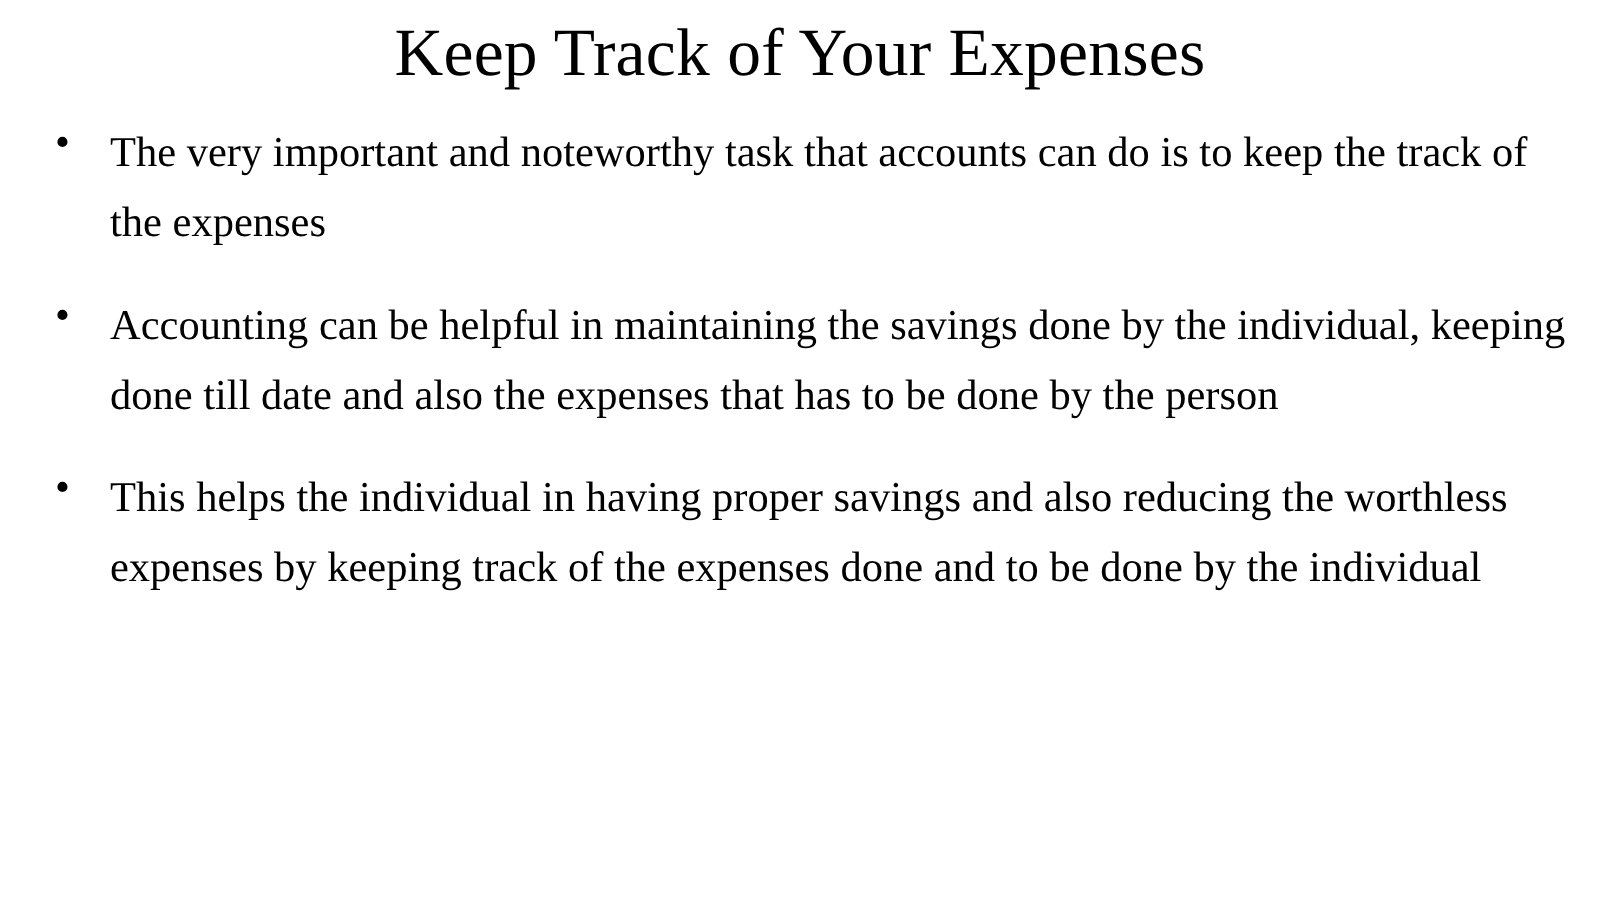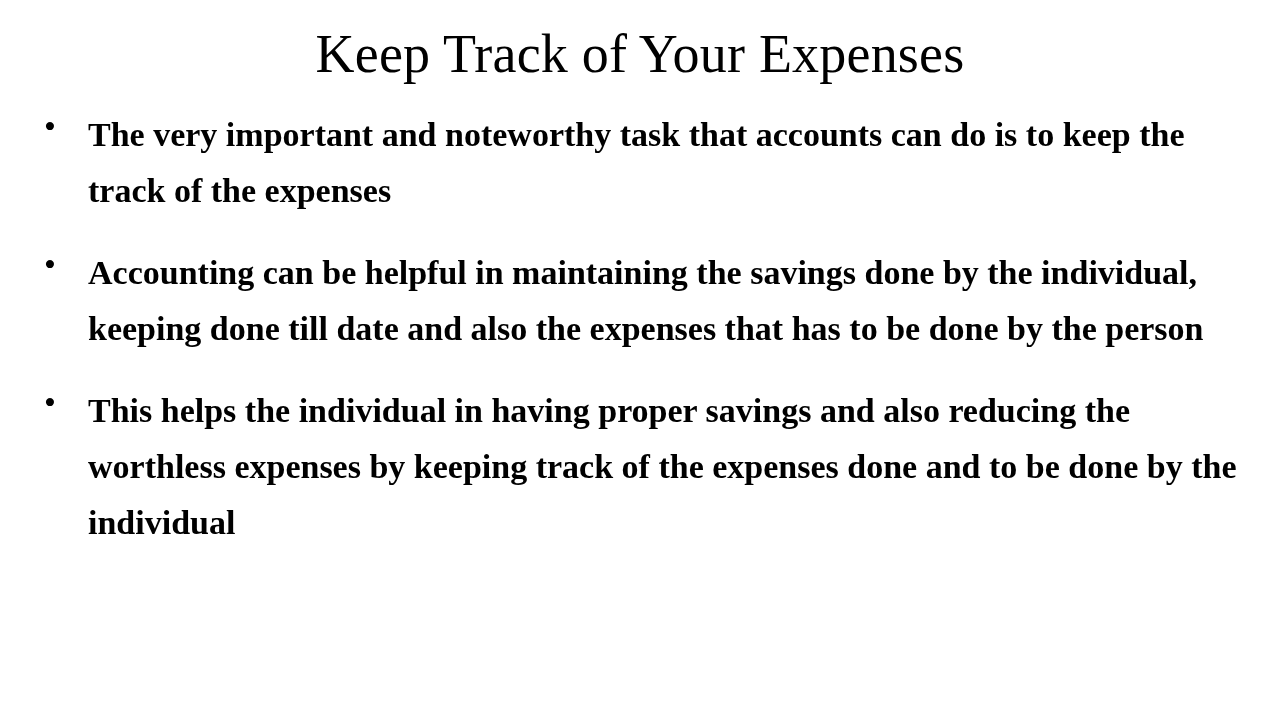--- a/index.html
+++ b/index.html
@@ -20,21 +20,21 @@
     box-sizing: border-box;
     padding: 0;
     position: relative;
     background: #ffffff;
   }
   .slide-title {
     text-align: center;
     font-size: 54px;
     line-height: 1.05;
     font-weight: normal;
-    margin: 12px;
+    margin: 0;
     padding-top: 14px;
     letter-spacing: 0.2px;
   }
   .bullet-list {
     list-style: none;
     margin: 0;
     padding: 0;
     margin-top: 24px;
   }
   .bullet-item {
@@ -50,21 +50,20 @@
     line-height: 1.18;
     text-align: left;
     padding-left: 8px;
     box-sizing: border-box;
   }
   .bullet-text {
     flex: 1 1 auto;
     font-size: 34px;
     line-height: 1.65;
     text-align: left;
-    font-weight: bold;
   }
 </style>
 </head>
 <body>
 
 <div class="slide">
   <h1 class="slide-title">Keep Track of Your Expenses</h1>
 
   <ul class="bullet-list">
     <li class="bullet-item">

